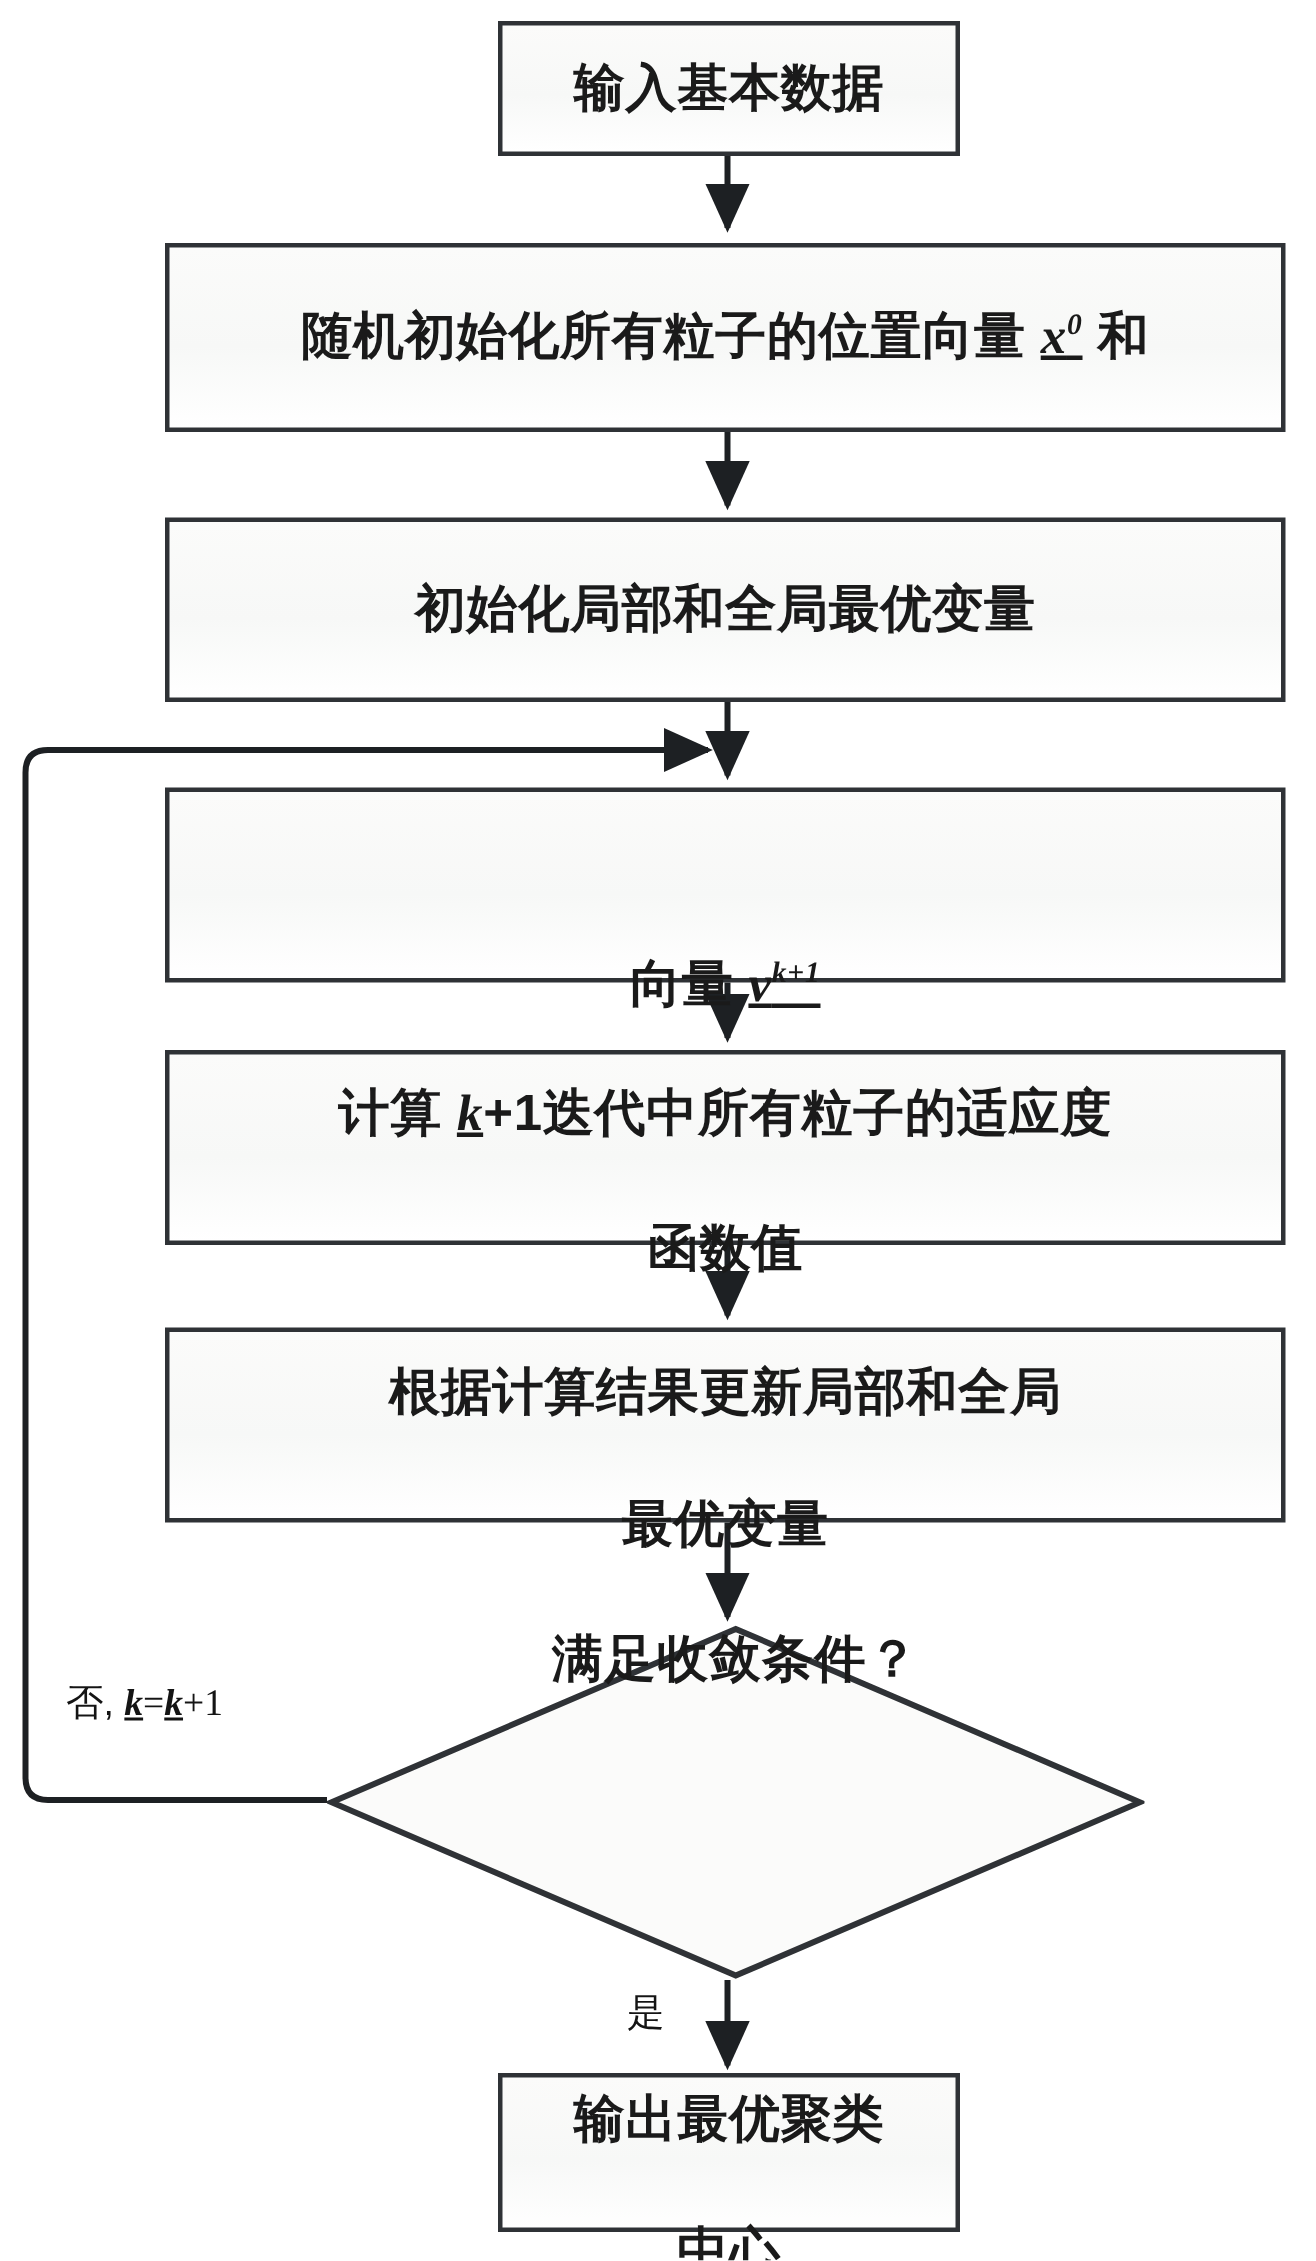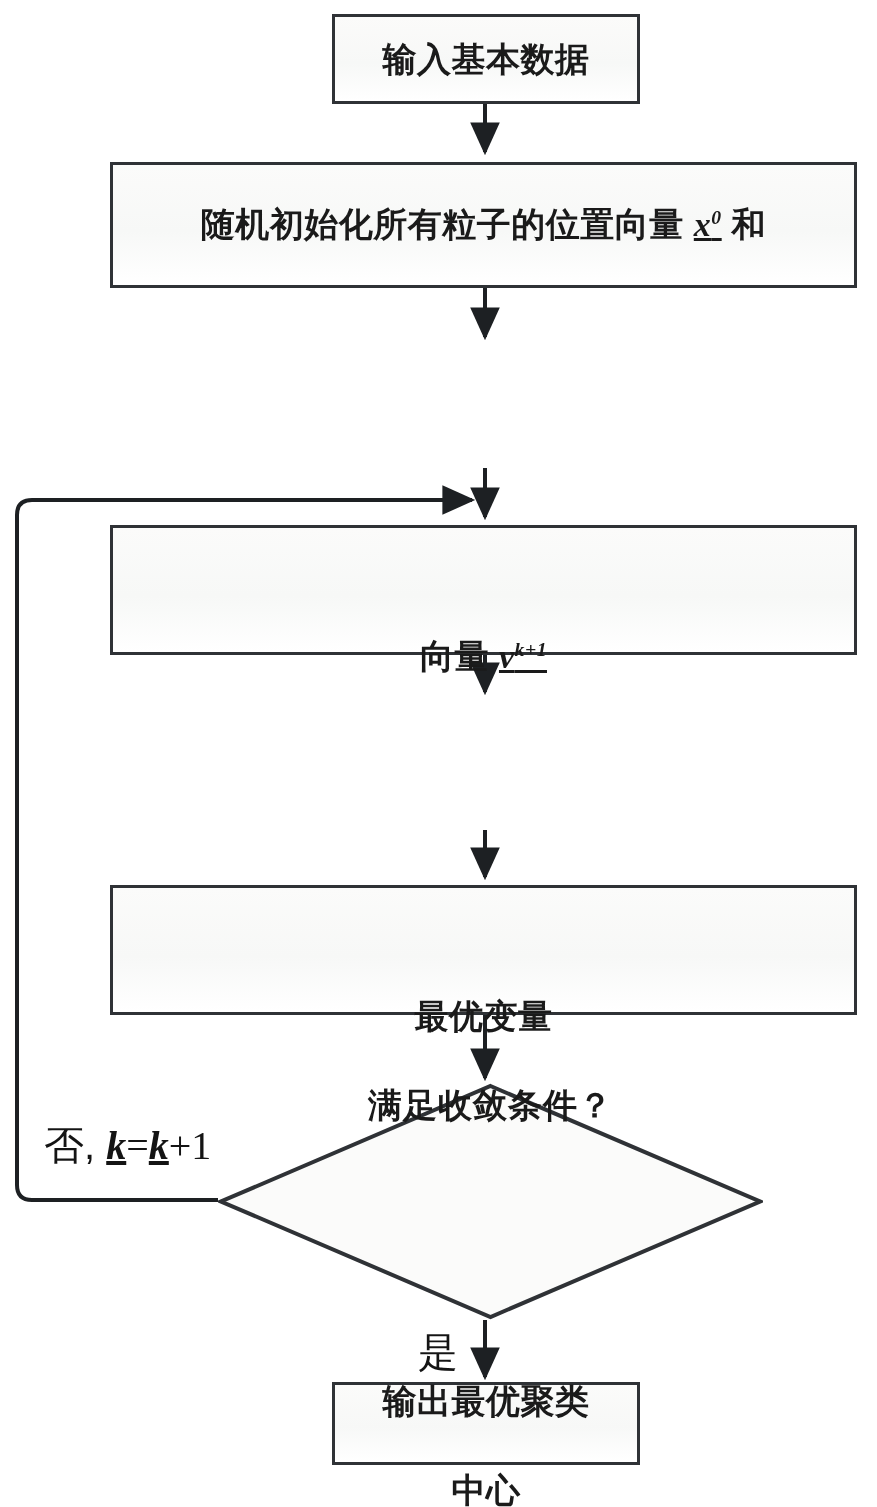--- a/index.html
+++ b/index.html
@@ -64,21 +64,21 @@
     position: relative;
     z-index: 2;
     font-size: 34px;
     font-weight: 600;
     color: #1a1a1a;
     letter-spacing: 1px;
   }
 
   .edge-label {
     position: absolute;
-    font-size: 40px;
+    font-size: 25px;
     color: #141414;
     white-space: nowrap;
     font-weight: 500;
   }
   .edge-label .mvar {
     font-family: "Liberation Serif", "DejaVu Serif", serif;
     font-style: italic;
   }
   .mvar {
     font-family: "Liberation Serif", "DejaVu Serif", serif;
@@ -129,44 +129,53 @@
   <div class="node" style="left:332px; top:14px; width:308px; height:90px;">
     <span class="label">输入基本数据</span>
   </div>
 
   <div class="node" style="left:110px; top:162px; width:747px; height:126px;">
     <span class="label">
       <span><span>随机初始化所有粒子的位置向量 </span><span class="mvar"><span>x</span><sup>0</sup></span><span> 和</span></span><br>
     </span>
   </div>
 
+  <div class="node" style="left:110px; top:345px; width:747px; height:123px;">
+    <span class="label">初始化局部和全局最优变量</span>
+  </div>
 
   <div class="node" style="left:110px; top:525px; width:747px; height:130px;">
     <span class="label">
       <br>
       <span><span>向量  </span><span class="mvar"><span>v</span><sup>k+1</sup></span></span>
     </span>
   </div>
 
+  <div class="node" style="left:110px; top:700px; width:747px; height:130px;">
+    <span class="label">
+      <span><span>计算 </span><span class="mvar">k</span><span>+1迭代中所有粒子的适应度</span></span><br>
+      <span>函数值</span>
+    </span>
+  </div>
 
   <div class="node" style="left:110px; top:885px; width:747px; height:130px;">
     <span class="label">
-      <br>
+      <span>根据计算结果更新局部和全局</span><br>
       <span>最优变量</span>
     </span>
   </div>
 
   <div class="diamond" style="left:218px; top:1083px; width:545px; height:237px;">
     <svg class="dshape" viewBox="0 0 545 237" preserveAspectRatio="none">
       <polygon points="272.5,3 542,118.5 272.5,234 3,118.5" fill="#fbfbfa" stroke="#2f3236" stroke-width="4" vector-effect="non-scaling-stroke"></polygon>
     </svg>
     <span class="label">满足收敛条件？</span>
   </div>
 
-  <div class="node" style="left:332px; top:1382px; width:308px; height:83px;">
+  <div class="node" style="left:332px; top:1382px; width:308px; height:106px;">
     <span class="label">
       <span>输出最优聚类</span><br>
       <span>中心</span>
     </span>
   </div>
 
   <div class="edge-label" style="left:44px; top:1118px;">
     <span>否, </span><span class="mvar">k</span><span class="mnum">=</span><span class="mvar">k</span><span class="mnum">+1</span>
   </div>
 

